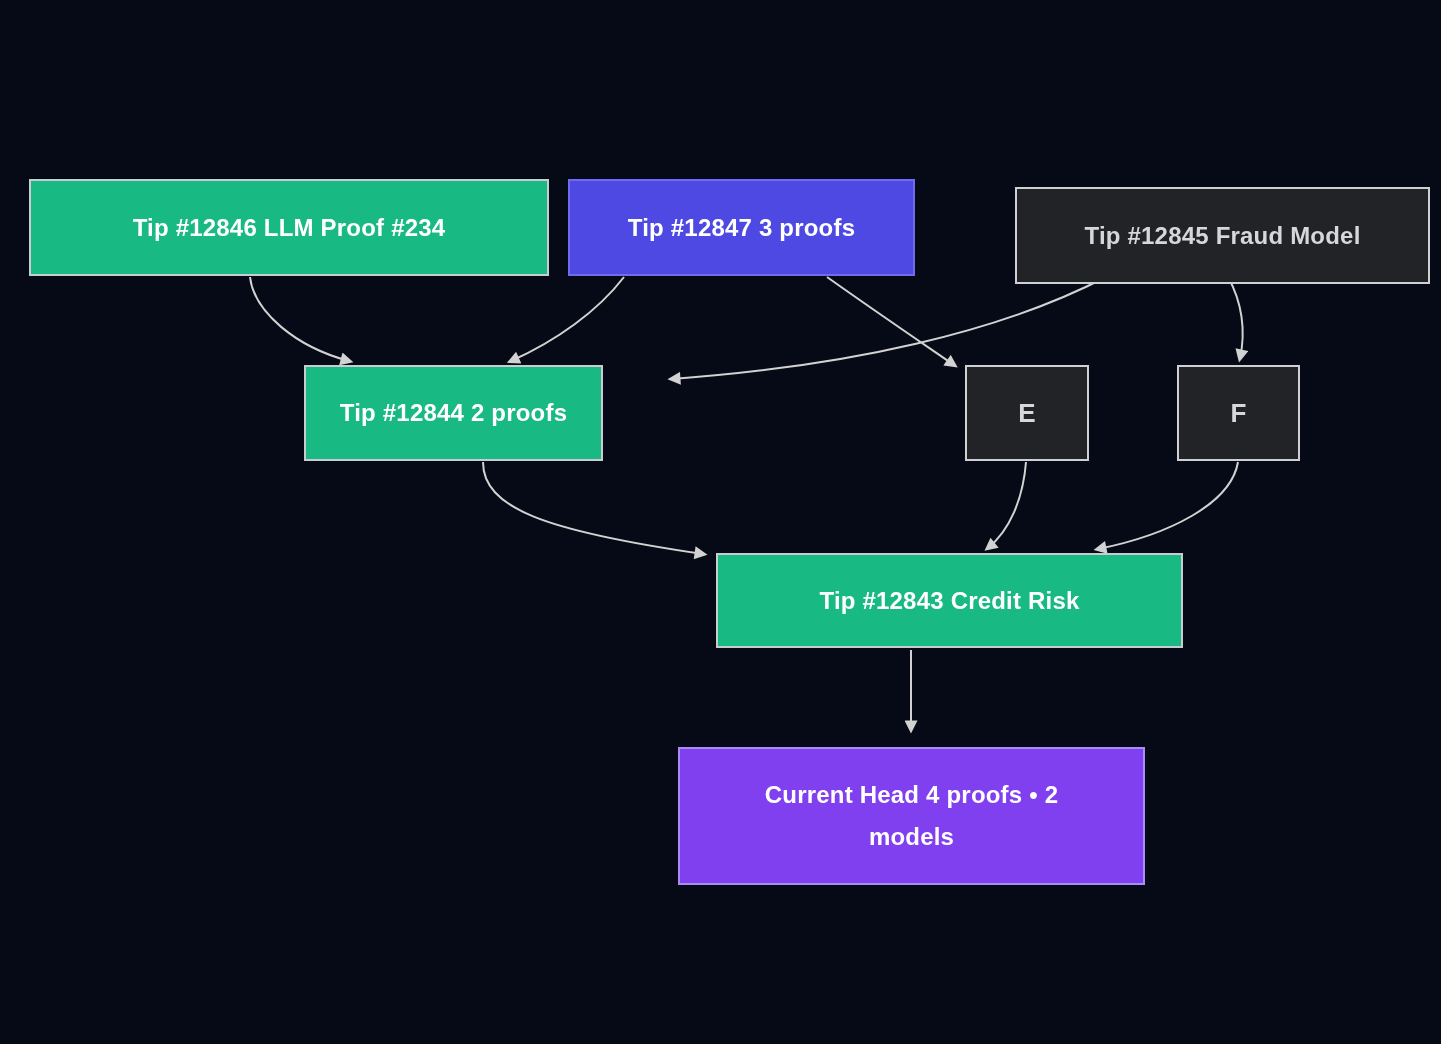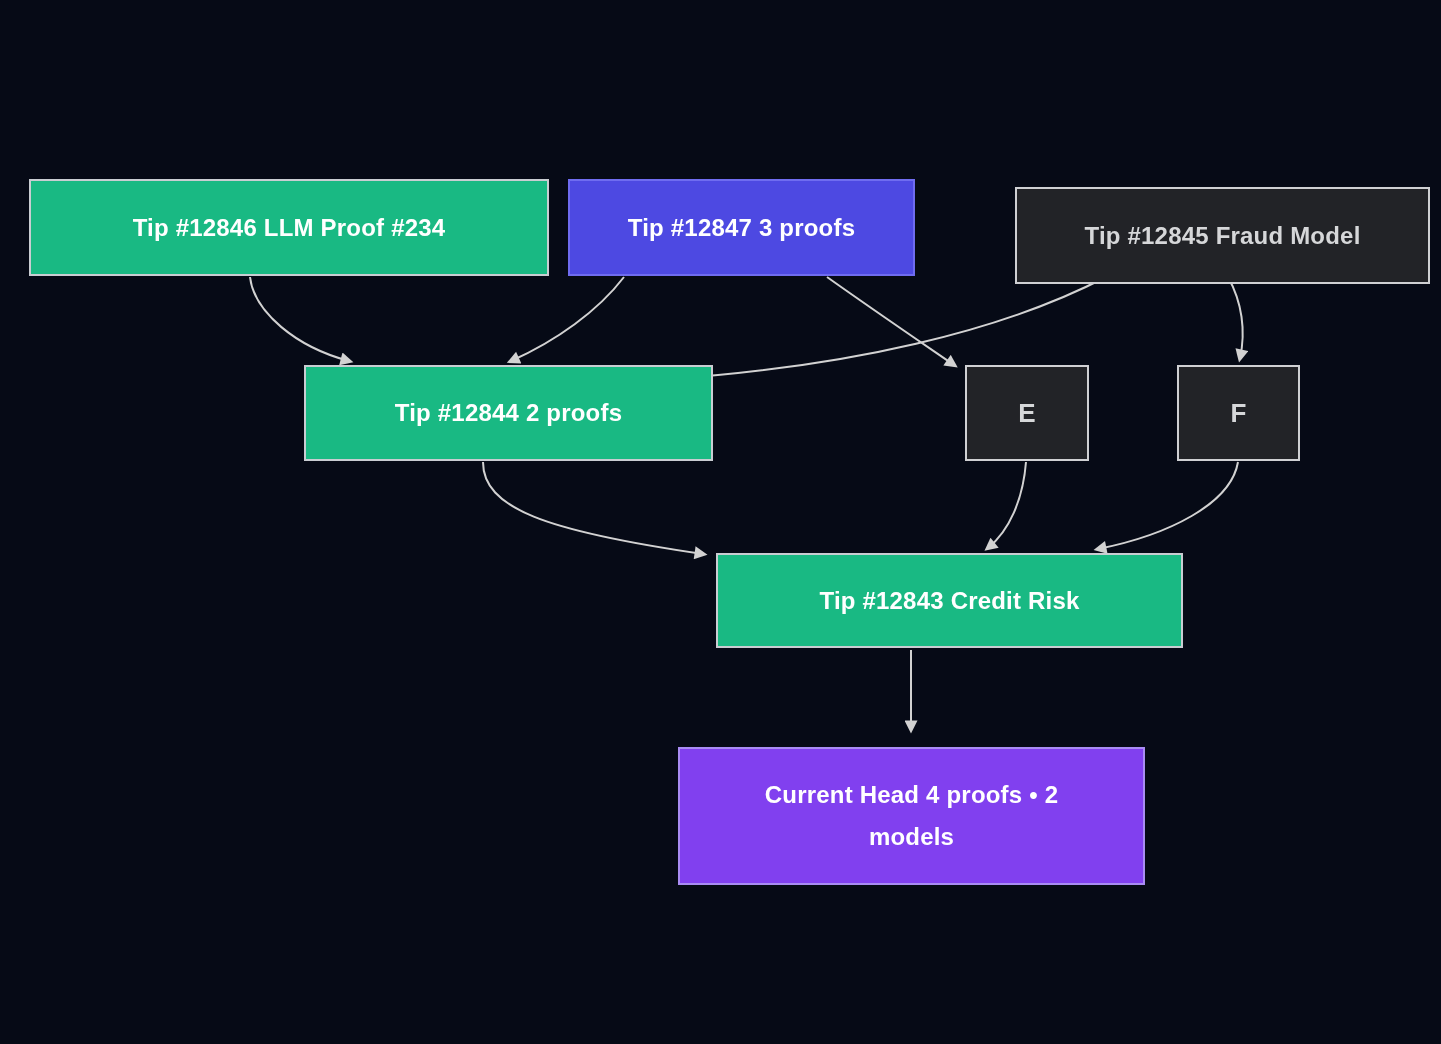--- a/index.html
+++ b/index.html
@@ -49,21 +49,21 @@
   .node.purple { background: #8140ef; border-color: #a98cf3; color: #ffffff; margin-top: 8px; }
   .node.letter { font-size: 26px; font-weight: 700; }
   .node.purple .label {
     max-width: 380px;
     line-height: 42px;
   }
   
   #n-tip12846 { left: 29px;   top: 179px; width: 520px; height: 97px; }
   #n-tip12847 { left: 568px;  top: 179px; width: 347px; height: 97px; }
   #n-tip12845 { left: 1015px; top: 179px; width: 415px; height: 97px; margin-top: 8px; }
-  #n-tip12844 { left: 304px;  top: 365px; width: 409px; height: 96px; }
+  #n-tip12844 { left: 304px;  top: 365px; width: 299px; height: 96px; }
   #n-e        { left: 965px;  top: 365px; width: 124px; height: 96px; }
   #n-f        { left: 1177px; top: 365px; width: 123px; height: 96px; }
   #n-tip12843 { left: 716px;  top: 553px; width: 467px; height: 95px; }
   #n-head     { left: 678px;  top: 739px; width: 467px; height: 138px; }
 </style>
 </head>
 <body>
 
 <div class="canvas">
 

